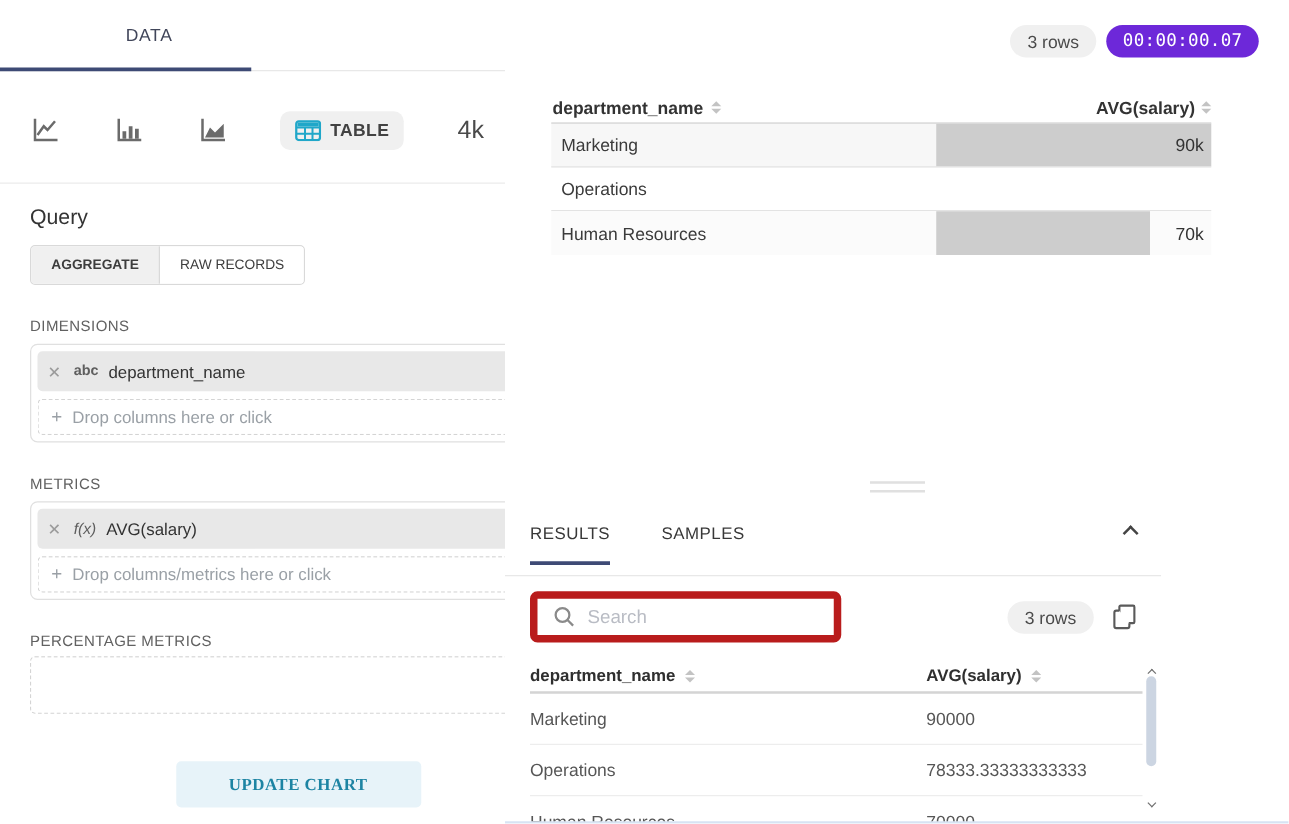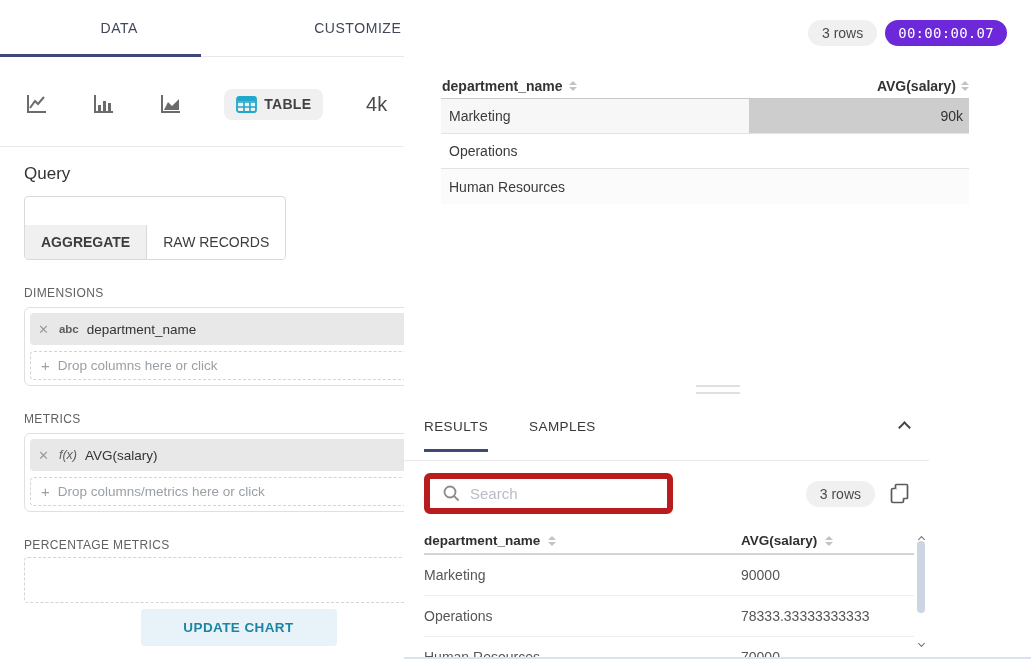--- a/index.html
+++ b/index.html
@@ -27,36 +27,36 @@
   .query-section { padding:0 24px; position:relative; }
   .q-head { margin-top:17px; display:flex; align-items:center; justify-content:space-between; }
   .q-title { font-size:17px; color:#333; }
   .chev { display:inline-block; width:9px; height:9px; border-right:2px solid #444; border-bottom:2px solid #444; }
   .chev.up { transform:rotate(225deg); margin-top:4px; }
   .chev.down { transform:rotate(45deg); }
   .chev.right { width:7px; height:7px; border-color:#9a9a9a; transform:rotate(-45deg); }
   .sec-label { margin-top:26px; font-size:12px; color:#616161; letter-spacing:.03em; }
 
   .seg-control { margin-top:12px; display:inline-flex; border:1px solid #d9d9d9; border-radius:4px; overflow:hidden; }
-  .seg { padding:9px 16px; font-size:14px; color:#3d3d3d; background:#fff; cursor:pointer;margin-top:28px; }
+  .seg { padding:9px 16px; font-size:11px; color:#3d3d3d; background:#fff; cursor:pointer; }
   .seg.active { background:#f0f0f0; font-weight:bold; border-right:1px solid #d9d9d9; }
 
   .ctrl-box { margin-top:7px; border:1px solid #e0e0e0; border-radius:6px; padding:5px; }
   .pill { display:flex; align-items:center; background:#e8e8e8; border-radius:4px; height:32px; padding:0 10px 0 8px; cursor:grab; }
   .pill .x { color:#9b9b9b; font-size:13px; margin-right:10px; cursor:pointer; }
   .pill .dtype { font-size:11.5px; font-weight:bold; color:#5e5e5e; margin-right:8px; }
   .pill .dtype.fx { font-style:italic; font-weight:normal; font-size:12.5px; }
   .pill .pname { font-size:13.5px; color:#333; }
   .pill .caret { margin-left:auto; }
   .drop-zone { margin-top:6px; border:1px dashed #d4d4d4; border-radius:4px; height:29px; display:flex; align-items:center; padding:0 10px; cursor:pointer; }
   .drop-zone .plus { color:#9aa0a6; font-size:15px; margin-right:8px; }
   .drop-zone .dz-text { color:#9aa0a6; font-size:13.5px; }
   .pm-zone { margin-top:5px; border:1px dashed #d4d4d4; border-radius:4px; height:46px; }
 
-  .update-btn { position:absolute; left:50%; transform:translateX(-50%); bottom:13px; width:196px; height:37px; background:#e7f3f9; color:#1d84a3; border:none; border-radius:4px; font-family:Liberation Sans, sans-serif; font-size:13.5px; font-weight:bold; letter-spacing:.03em; cursor:pointer; z-index:3; }
+  .update-btn { position:absolute; left:50%; transform:translateX(-50%); bottom:13px; width:196px; height:37px; background:#e7f3f9; color:#1d84a3; border:none; border-radius:4px; font-family:Liberation Serif, serif; font-size:13.5px; font-weight:bold; letter-spacing:.03em; cursor:pointer; z-index:3; }
 
   
   .lp-scroll-caret { position:absolute; top:61px; right:6px; width:7px; height:5px; }
   .lp-scroll-caret .chev { width:5px; height:5px; border-width:1.5px; border-color:#9a9a9a; }
   .lp-thumb { position:absolute; top:73px; right:7px; width:7px; height:312px; border-radius:4px; background:#ccd5e2; cursor:pointer; }
 
   
   .right-panel { position:absolute; left:404px; top:0; width:627px; height:659px; background:#fff; border-bottom:2px solid #d7e3f3; }
   .badges-row { position:absolute; top:20px; right:24px; display:flex; gap:8px; align-items:center; }
   .badge-pill { background:#f0f0f0; border-radius:15px; padding:5px 14px; font-size:14px; color:#4a4a4a; }
@@ -111,21 +111,20 @@
 </style>
 </head>
 <body>
 
 <div class="app">
 
   <div class="left-panel">
 
     <div class="lp-tabs">
       <div class="lp-tab active">DATA</div>
-      <div class="lp-tab">CUSTOMIZE</div>
       <div class="lp-tab-underline"></div>
     </div>
 
     <div class="viz-row">
       <span class="viz-icon">
         <svg width="24" height="22" viewBox="0 0 24 22">
             <path d="M4 2 V19 H22" stroke="#6b6b6b" stroke-width="2" fill="none"></path>
             <path d="M6 15 L11 8 L14 11 L20 4" stroke="#6b6b6b" stroke-width="2" fill="none"></path>
           </svg>
       </span>
@@ -244,20 +243,24 @@
             <div class="cval">
               <div class="cbar" style="width: 100%;"></div>
               <span class="cvtext">90k</span>
             </div>
           </div>
           <div class="crow">
             <div class="cname">Operations</div>
           </div>
           <div class="crow">
             <div class="cname">Human Resources</div>
+            <div class="cval">
+              <div class="cbar" style="width: 77.8%;"></div>
+              <span class="cvtext">70k</span>
+            </div>
           </div>
         </div>
     </div>
 
     <div class="drag-handle">
         <i></i>
         <i></i>
       </div>
 
     <div class="results-pane">

